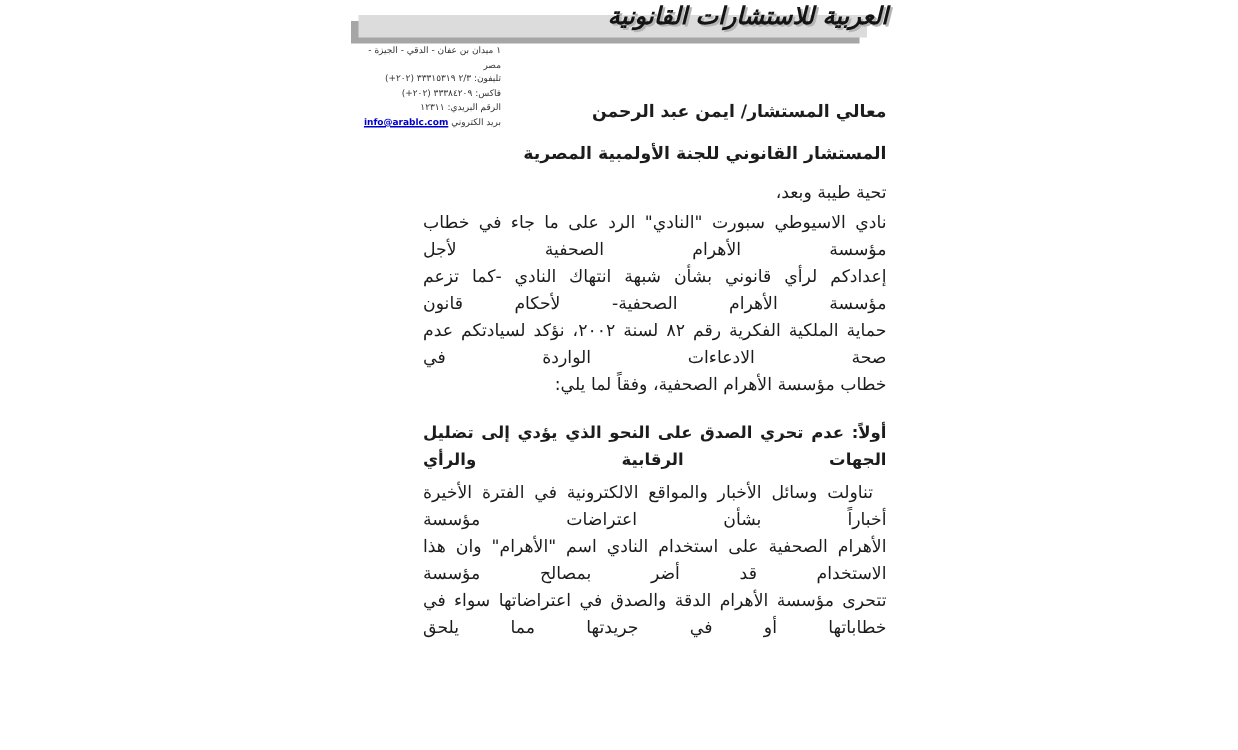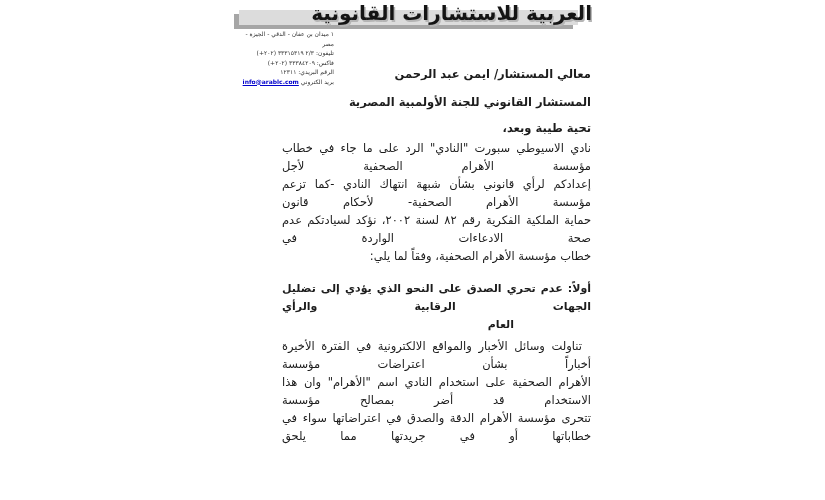--- a/index.html
+++ b/index.html
@@ -2,36 +2,36 @@
 <html lang="ar"><head>
 <meta charset="utf-8">
 <style>
   * { margin:0; padding:0; box-sizing:border-box; }
   html,body { width:825px; height:500px; background:#ffffff; overflow:hidden;
               font-family:"DejaVu Sans", sans-serif; }
   .page { position:absolute; left:237px; top:0; width:356px; height:500px; background:#ffffff; }
 
   
   .firm-title { position:absolute; top:1px; right:1px; z-index:2;
-    direction:rtl; font-weight:bold; font-size:20px; color:#141414;
+    direction:rtl; font-style:italic; font-weight:bold; font-size:16px; color:#141414;
     letter-spacing:.5px; text-shadow:1.5px 1.5px 0 #b5b5b5; white-space:nowrap; }
   .title-bar { position:absolute; top:10px; left:2px; width:339px; height:15px;
     background:#dcdcdc; box-shadow:-5px 4px 0 #a6a6a6; z-index:1; }
 
   .contact { position:absolute; top:29px; left:5px; width:92px;
     direction:rtl; text-align:right; font-size:6px; line-height:9.5px; color:#333; }
   .contact .email-link { color:#0000cc; text-decoration:underline; font-weight:bold;
     direction:ltr; unicode-bidi:embed; }
 
   
   .letter { position:absolute; top:0; left:45px; width:309px;
     direction:rtl; font-size:11.5px; line-height:18px; color:#1c1c1c; }
   .recipient1 { margin-top:65px; text-align:right; font-weight:bold; }
   .recipient2 { margin-top:10px;  text-align:right; font-weight:bold; }
-  .greeting   { margin-top:8px;  text-align:right; font-weight:bold; }
+  .greeting   { margin-top:8px;  text-align:right; font-weight:normal; }
 
   .para { width:100%; }
   .p1 { margin-top:2px; }
   .h1 { margin-top:15px; font-weight:bold; font-size:11px; }
   .p2 { margin-top:3px; }
 
   .jline { text-align:justify; text-align-last:justify; text-justify:inter-word; }
   .rline { text-align:right; text-align-last:right; }
   .first-indent { text-indent:9px; }
   .h1-line2 { text-align:right; text-align-last:right; padding-right:77px; }
@@ -64,21 +64,20 @@
 
     <div class="para p1">
         <div class="jline">نادي الاسيوطي سبورت "النادي" الرد على ما جاء في خطاب مؤسسة الأهرام الصحفية لأجل</div>
         <div class="jline">إعدادكم لرأي قانوني بشأن شبهة انتهاك النادي -كما تزعم مؤسسة الأهرام الصحفية- لأحكام قانون</div>
         <div class="jline">حماية الملكية الفكرية رقم ٨٢ لسنة ٢٠٠٢، نؤكد لسيادتكم عدم صحة الادعاءات الواردة في</div>
         <div class="rline">خطاب مؤسسة الأهرام الصحفية، وفقاً لما يلي:</div>
       </div>
 
     <div class="para h1">
       <div class="jline">أولاً: عدم تحري الصدق على النحو الذي يؤدي إلى تضليل الجهات الرقابية والرأي</div>
-      <div class="h1-line2">العام</div>
     </div>
 
     <div class="para p2">
         <div class="jline first-indent">تناولت وسائل الأخبار والمواقع الالكترونية في الفترة الأخيرة أخباراً بشأن اعتراضات مؤسسة</div>
         <div class="jline">الأهرام الصحفية على استخدام النادي اسم "الأهرام" وان هذا الاستخدام قد أضر بمصالح مؤسسة</div>
         <div class="jline">تتحرى مؤسسة الأهرام الدقة والصدق في اعتراضاتها سواء في خطاباتها أو في جريدتها مما يلحق</div>
       </div>
 
   </div>
 

